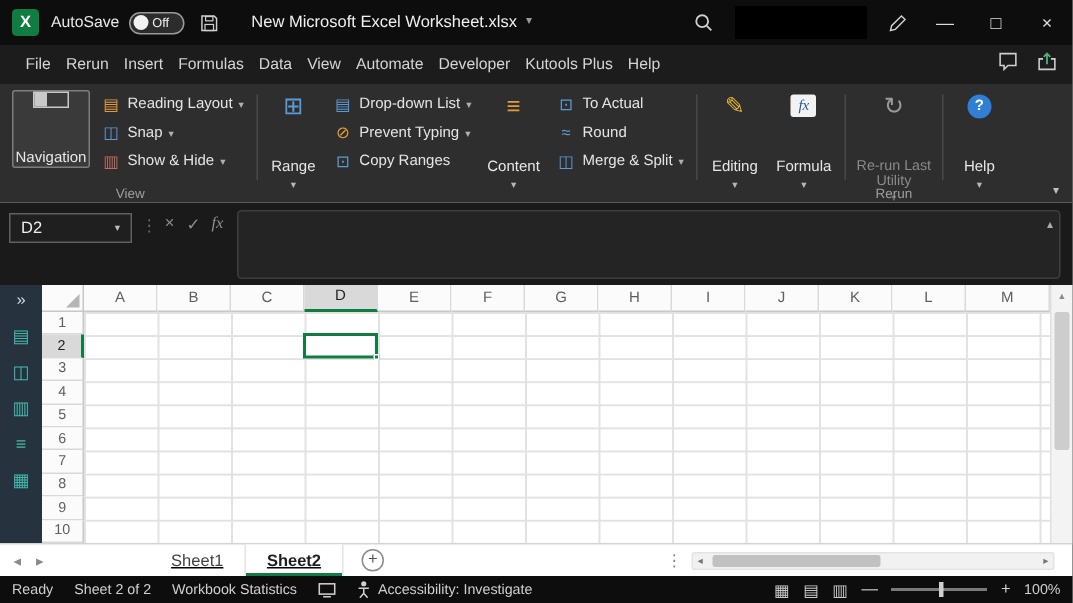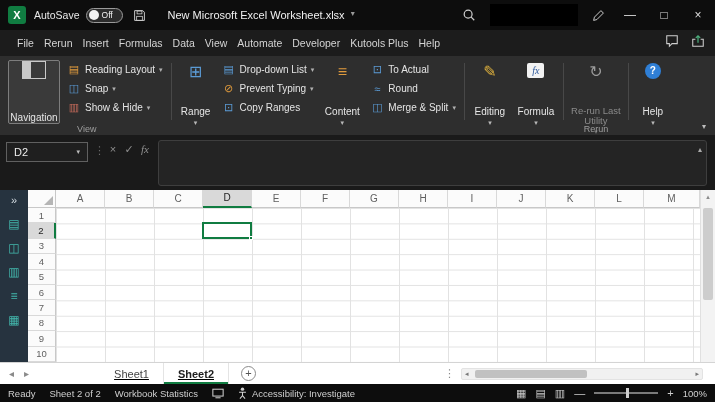--- a/index.html
+++ b/index.html
@@ -37,22 +37,22 @@
     display:flex; align-items:stretch; padding:4px 6px 0 8px; overflow:hidden; }
   .rgroup { position:relative; padding-bottom:13px; display:flex; flex-direction:column; }
   .gcontent { display:flex; align-items:flex-start; gap:4px; height:58px; }
   .glabel { position:absolute; bottom:1px; left:0; right:0; text-align:center; font-size:9px; color:#9e9e9e; }
   .vsep { width:1px; background:#484848; margin:3px 5px 15px 5px; }
   .bigbtn { width:44px; display:flex; flex-direction:column; align-items:center; padding-top:3px;
     gap:2px; color:#e6e6e6; font-size:10px; text-align:center; }
   .bigicon { height:18px; font-size:16px; line-height:18px; }
   .blabel { line-height:11px;margin-top:23px; }
   .barrow { font-size:7px; color:#b8b8b8; }
-  .navbtn { width:52px; height:64px; border:1px solid #7d7d7d; background:#3a3a3a; border-radius:2px;
-    justify-content:space-between; padding-top:0; }
+  .navbtn { width:52px; height:52px; border:1px solid #7d7d7d; background:#3a3a3a; border-radius:2px;
+    justify-content:flex-start; padding-top:0; }
   .navicon { width:24px; height:18px; border:1px solid #c9c9c9;
     background:linear-gradient(to right, #c9c9c9 8px, transparent 8px); margin-bottom:3px; }
   .stack { display:flex; flex-direction:column; }
   .smallitem { display:flex; align-items:center; gap:4px; height:19px; font-size:10px; color:#e4e4e4; padding:0 3px; }
   .sicon { width:14px; font-size:11px; text-align:center; }
   .sarrow { font-size:7px; color:#b0b0b0; }
   .fxcard { width:17px; height:15px; background:#f2f2f2; border-radius:2px; color:#2b579a;
     font-style:italic; font-size:10px; font-family:"Liberation Serif", serif;
     display:flex; align-items:center; justify-content:center; }
   .qcircle { width:16px; height:16px; border-radius:50%; background:#2f7fd6; color:#fff;

